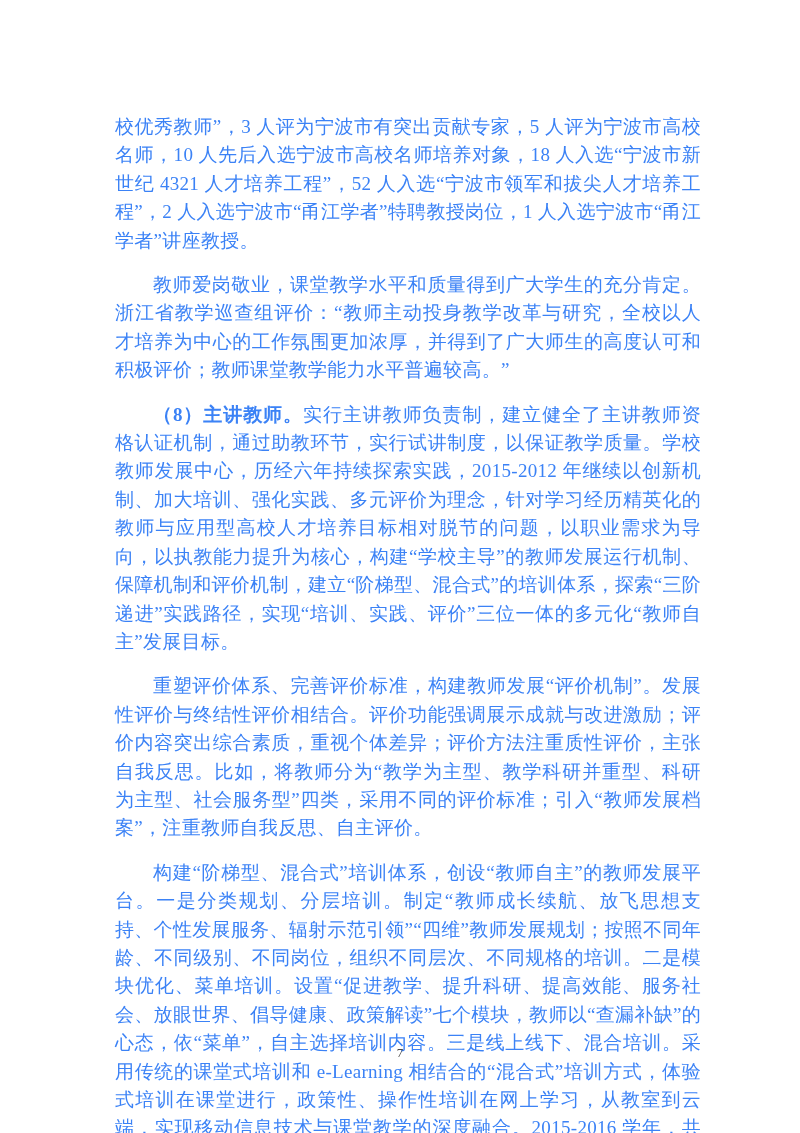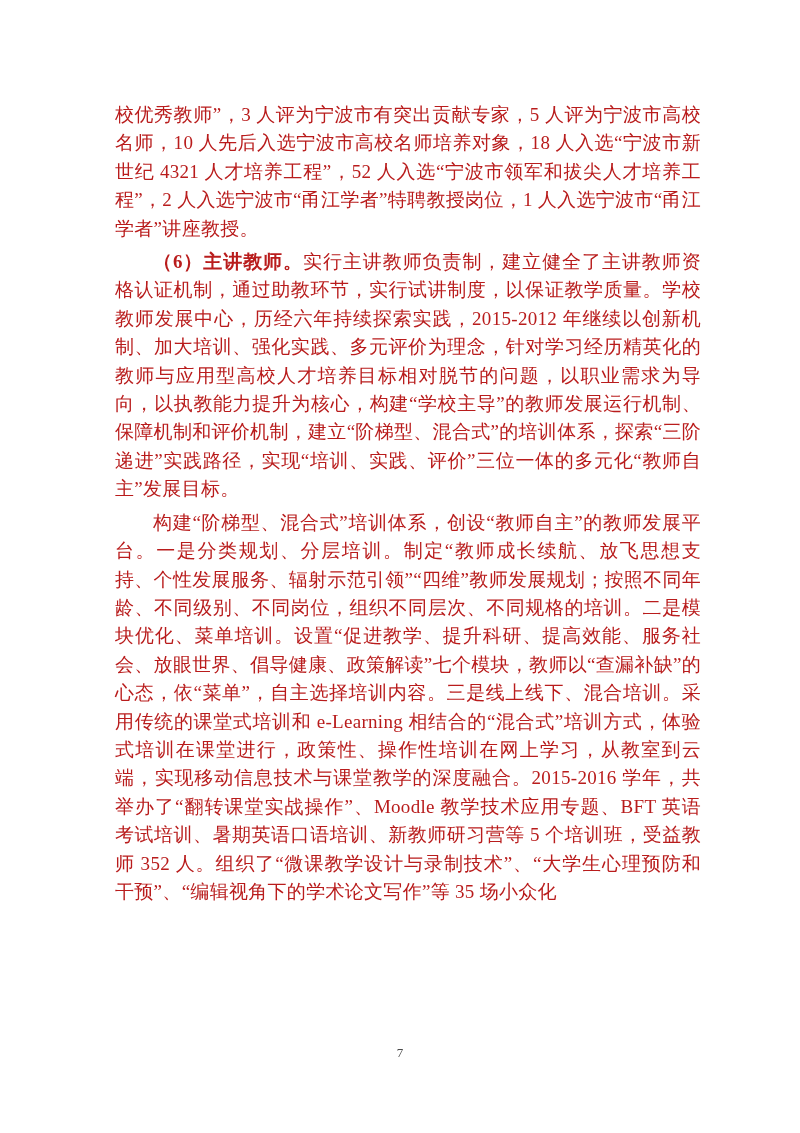--- a/index.html
+++ b/index.html
@@ -14,25 +14,25 @@
     background: #ffffff;
     overflow: hidden;
   }
   .content {
     position: absolute;
     left: 115px;
     top: 97px;
     width: 586px;
   }
   .para {
-    margin: 4px 0 5px 0;
+    margin: 16px 0 5px 0;
     font-family: "Liberation Serif", "DejaVu Serif", serif;
     font-size: 19px;
     line-height: 28.4px;
-    color: #b91c1c;
+    color: #3b82f6;
     text-align: justify;
     text-indent: 2em;
     letter-spacing: 0.3px;
   }
   .para.no-indent {
     text-indent: 0;
   }
   .para b {
     font-weight: bold;
   }
@@ -46,17 +46,19 @@
     font-size: 13px;
     color: #4a4a4a;
   }
 </style>
 </head>
 <body>
 
 <div class="page">
   <div class="content">
     <p class="para no-indent">校优秀教师”，3 人评为宁波市有突出贡献专家，5 人评为宁波市高校名师，10 人先后入选宁波市高校名师培养对象，18 人入选“宁波市新世纪 4321 人才培养工程”，52 人入选“宁波市领军和拔尖人才培养工程”，2 人入选宁波市“甬江学者”特聘教授岗位，1 人入选宁波市“甬江学者”讲座教授。</p>
-    <p class="para"><b>（6）主讲教师。</b><span>实行主讲教师负责制，建立健全了主讲教师资格认证机制，通过助教环节，实行试讲制度，以保证教学质量。学校教师发展中心，历经六年持续探索实践，2015-2012 年继续以创新机制、加大培训、强化实践、多元评价为理念，针对学习经历精英化的教师与应用型高校人才培养目标相对脱节的问题，以职业需求为导向，以执教能力提升为核心，构建“学校主导”的教师发展运行机制、保障机制和评价机制，建立“阶梯型、混合式”的培训体系，探索“三阶递进”实践路径，实现“培训、实践、评价”三位一体的多元化“教师自主”发展目标。</span></p>
+    <p class="para">教师爱岗敬业，课堂教学水平和质量得到广大学生的充分肯定。浙江省教学巡查组评价：“教师主动投身教学改革与研究，全校以人才培养为中心的工作氛围更加浓厚，并得到了广大师生的高度认可和积极评价；教师课堂教学能力水平普遍较高。”</p>
+    <p class="para"><b>（8）主讲教师。</b><span>实行主讲教师负责制，建立健全了主讲教师资格认证机制，通过助教环节，实行试讲制度，以保证教学质量。学校教师发展中心，历经六年持续探索实践，2015-2012 年继续以创新机制、加大培训、强化实践、多元评价为理念，针对学习经历精英化的教师与应用型高校人才培养目标相对脱节的问题，以职业需求为导向，以执教能力提升为核心，构建“学校主导”的教师发展运行机制、保障机制和评价机制，建立“阶梯型、混合式”的培训体系，探索“三阶递进”实践路径，实现“培训、实践、评价”三位一体的多元化“教师自主”发展目标。</span></p>
+    <p class="para">重塑评价体系、完善评价标准，构建教师发展“评价机制”。发展性评价与终结性评价相结合。评价功能强调展示成就与改进激励；评价内容突出综合素质，重视个体差异；评价方法注重质性评价，主张自我反思。比如，将教师分为“教学为主型、教学科研并重型、科研为主型、社会服务型”四类，采用不同的评价标准；引入“教师发展档案”，注重教师自我反思、自主评价。</p>
     <p class="para">构建“阶梯型、混合式”培训体系，创设“教师自主”的教师发展平台。一是分类规划、分层培训。制定“教师成长续航、放飞思想支持、个性发展服务、辐射示范引领”“四维”教师发展规划；按照不同年龄、不同级别、不同岗位，组织不同层次、不同规格的培训。二是模块优化、菜单培训。设置“促进教学、提升科研、提高效能、服务社会、放眼世界、倡导健康、政策解读”七个模块，教师以“查漏补缺”的心态，依“菜单”，自主选择培训内容。三是线上线下、混合培训。采用传统的课堂式培训和 e-Learning 相结合的“混合式”培训方式，体验式培训在课堂进行，政策性、操作性培训在网上学习，从教室到云端，实现移动信息技术与课堂教学的深度融合。2015-2016 学年，共举办了“翻转课堂实战操作”、Moodle 教学技术应用专题、BFT 英语考试培训、暑期英语口语培训、新教师研习营等 5 个培训班，受益教师 352 人。组织了“微课教学设计与录制技术”、“大学生心理预防和干预”、“编辑视角下的学术论文写作”等 35 场小众化</p>
   </div>
   <div class="page-number">7</div>
 </div>
 
 </body></html>

